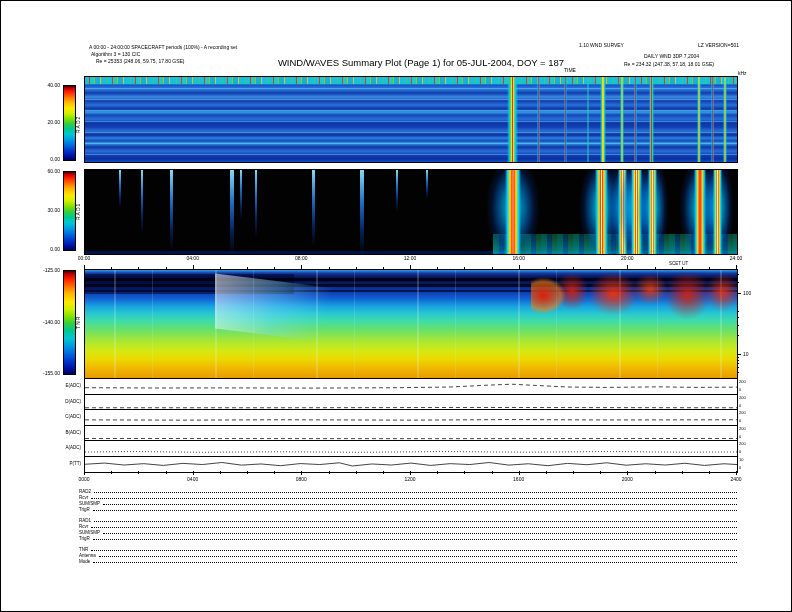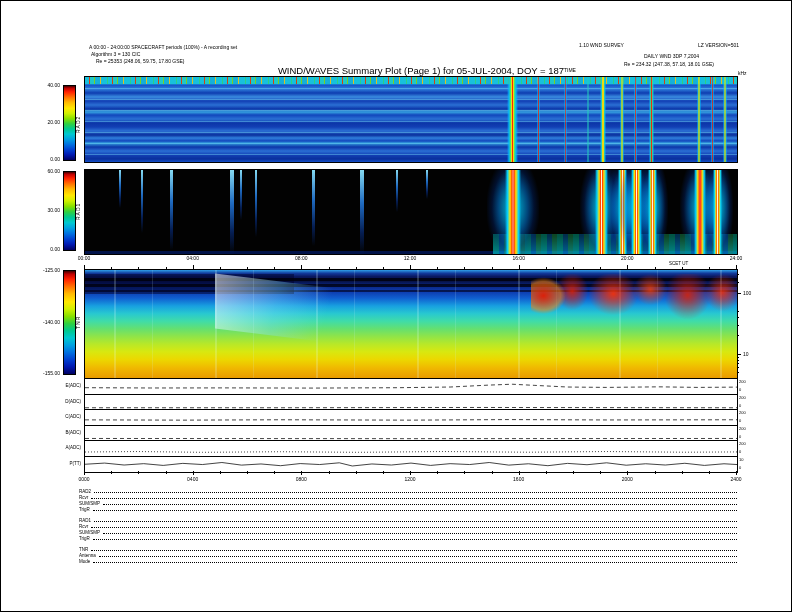--- a/index.html
+++ b/index.html
@@ -1,19 +1,19 @@
 <!DOCTYPE html>
 <html><head>
 <meta charset="utf-8">
 <style>
   html,body{margin:0;padding:0;background:#fff;}
   .page{position:relative;width:790px;height:610px;background:#fff;border:1px solid #000;
         font-family:"Liberation Sans",sans-serif;color:#000;overflow:hidden;}
   .t5{position:absolute;font-size:5px;line-height:6px;white-space:nowrap;}
-  .title{position:absolute;top:64px;left:420px;transform:translateX(-50%);font-size:9.5px;white-space:nowrap;}
+  .title{position:absolute;top:56px;left:420px;transform:translateX(-50%);font-size:9.5px;white-space:nowrap;}
   
   .cbar{position:absolute;left:62px;width:11px;border:1px solid #000;
     background:linear-gradient(180deg,#400000 0%,#c00000 3%,#ff2000 8%,#ff7000 15%,#ffb800 22%,
       #ffe800 30%,#d0f000 37%,#88e000 44%,#30d040 51%,#00c890 58%,#00c8d0 65%,#00a0e0 72%,
       #0070e0 79%,#0040d0 86%,#0018b0 93%,#000060 100%);}
   .cbticks{position:absolute;left:26px;width:33px;}
   .cbticks span{position:absolute;right:0;font-size:5px;transform:translateY(-50%);white-space:nowrap;}
   .vlab{position:absolute;left:74px;width:8px;font-size:5px;writing-mode:vertical-rl;
         transform:rotate(180deg);text-align:center;letter-spacing:1px;}
   

